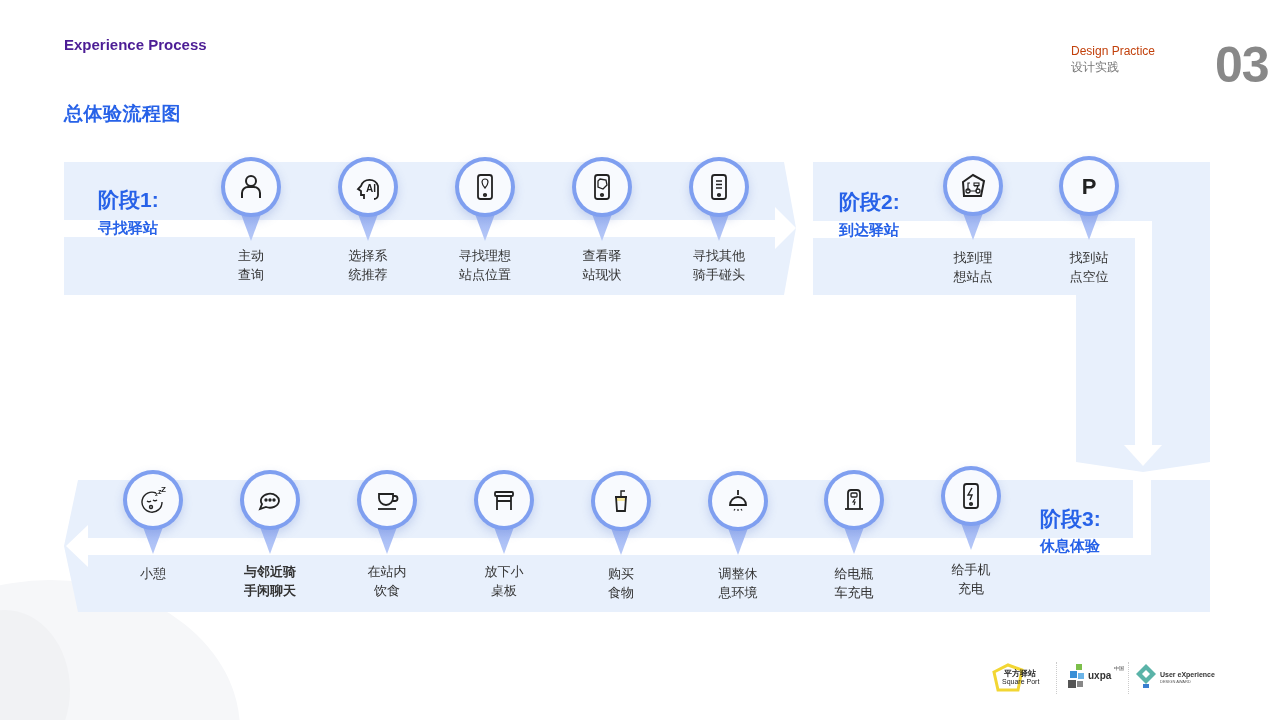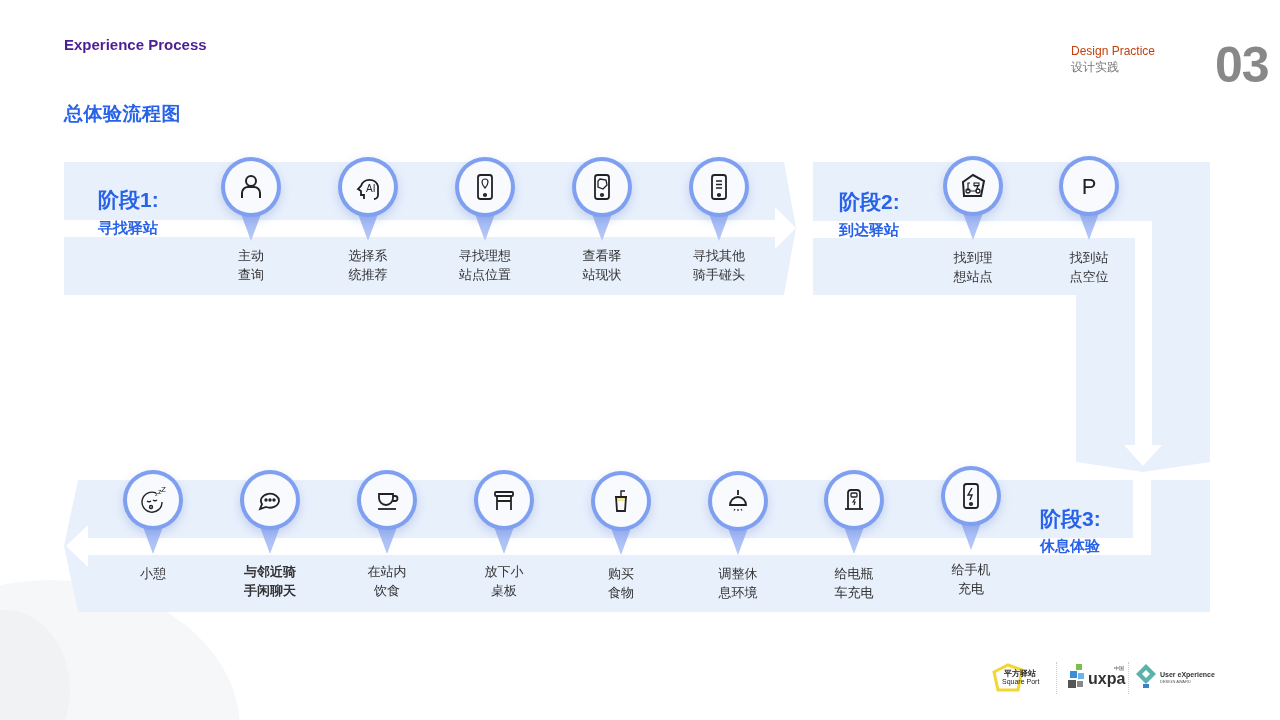--- a/index.html
+++ b/index.html
@@ -12,36 +12,36 @@
   .hdr-en { position: absolute; left: 64px; top: 36px; font-size: 15px; font-weight: bold; color: #4c1d95; }
   .hdr-cn { position: absolute; left: 64px; top: 56px; font-size: 19px; font-weight: bold; color: #2762e8; letter-spacing: 0.5px; margin-top: 45px; }
   .dp-en { position: absolute; left: 1071px; top: 44px; font-size: 12px; color: #c2410c; }
   .dp-cn { position: absolute; left: 1071px; top: 59px; font-size: 12px; color: #777; }
   .dp-num { position: absolute; left: 1167px; top: 36px; font-size: 50px; font-weight: bold; color: #888; letter-spacing: -1px; margin-left: 48px; }
   svg.shape { position: absolute; left: 0; top: 0; }
 
   .stage-title { position: absolute; font-size: 21px; font-weight: bold; color: #2762e8; }
   .stage-sub { position: absolute; font-size: 15px; font-weight: bold; color: #2762e8; }
 
-  .pin { position: absolute; width: 64px; height: 84px; }
+  .pin { position: absolute; width: 64px; height: 84px; font-weight: bold; }
   .pin .tail { position: absolute; left: 12px; top: 30px; width: 40px; height: 54px;
     background: linear-gradient(180deg, #8ea9f3 0%, #b6c8f7 100%);
     clip-path: polygon(0 0, 100% 0, 50% 100%); }
   .pin .ring { position: absolute; left: 2px; top: 0; width: 60px; height: 60px; border-radius: 50%;
     background: #7f9ff0; box-shadow: 0 4px 10px rgba(90,120,200,0.25); }
   .pin .face { position: absolute; left: 6px; top: 4px; width: 52px; height: 52px; border-radius: 50%;
     background: #f8fafe; display: flex; align-items: center; justify-content: center; }
   .pin svg { width: 30px; height: 30px; }
 
   .label { position: absolute; width: 90px; text-align: center; font-size: 13px; line-height: 19px; color: #333; }
   .logo-sq { position: absolute; left: 990px; top: 662px; width: 60px; height: 30px; }
   .logo-sq .cn { position: absolute; left: 14px; top: 6px; font-size: 8px; color: #222; font-weight: bold; }
   .logo-sq .en { position: absolute; left: 12px; top: 16px; font-size: 7px; color: #222; }
   .logo-ux { position: absolute; left: 1066px; top: 662px; width: 60px; height: 30px; }
-  .logo-ux .t { position: absolute; left: 22px; top: 8px; font-size: 16px; font-weight: bold; color: #333; }
+  .logo-ux .t { position: absolute; left: 22px; top: 8px; font-size: 10px; font-weight: bold; color: #333; }
   .logo-ux .s { position: absolute; left: 48px; top: 3px; font-size: 5px; color: #333; }
   .logo-ue { position: absolute; left: 1134px; top: 662px; width: 90px; height: 30px; }
   .logo-ue .t { position: absolute; left: 26px; top: 9px; font-size: 7px; font-weight: bold; color: #333; }
   .logo-ue .s { position: absolute; left: 26px; top: 17px; font-size: 4px; color: #555; }
   .sep { position: absolute; top: 662px; width: 1px; height: 32px; border-left: 1px dotted #ccc; }
 </style>
 </head>
 <body>
 
 <div class="bg-blob"></div>

